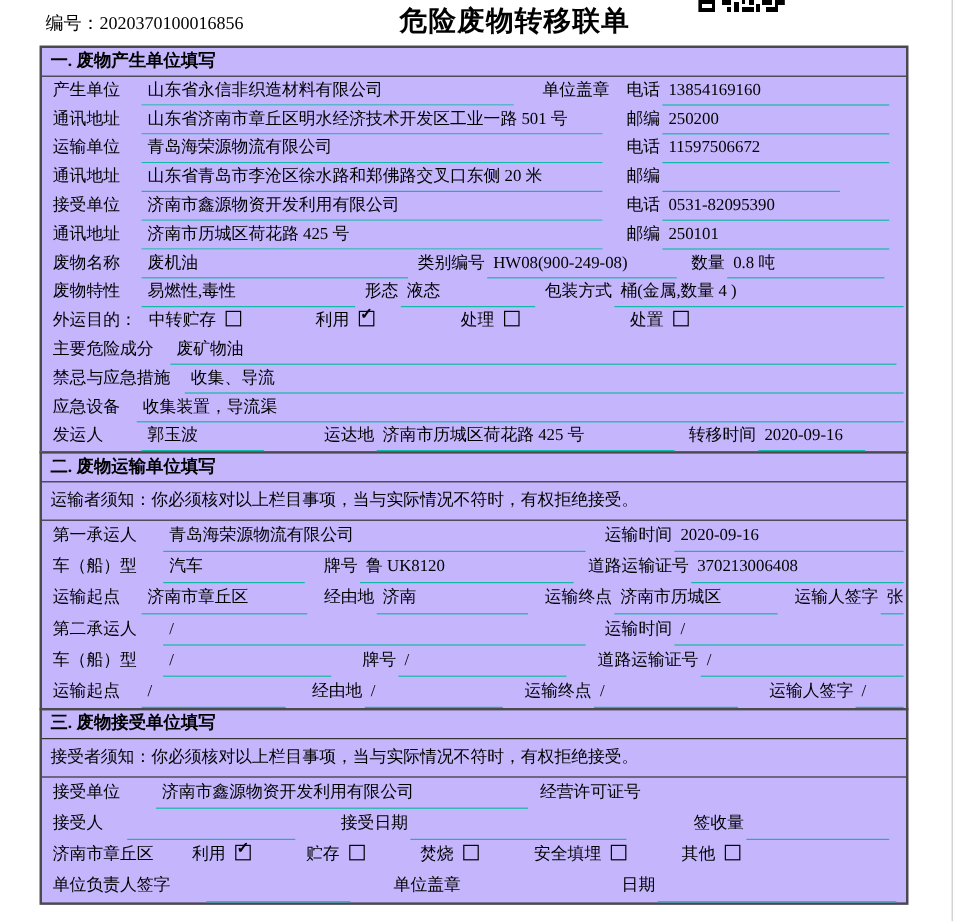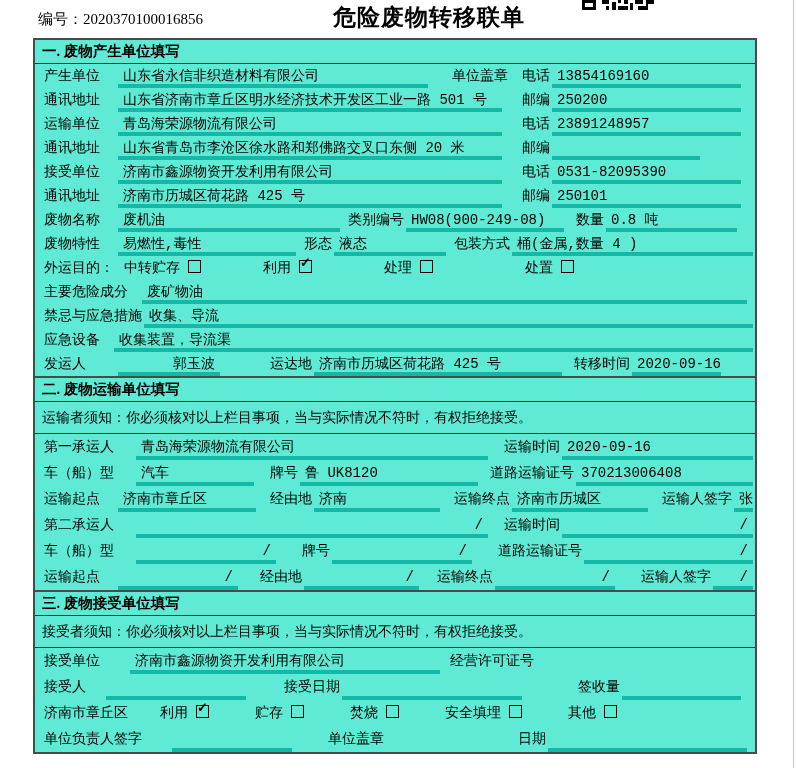--- a/index.html
+++ b/index.html
@@ -5,33 +5,33 @@
   html,body{margin:0;padding:0;background:#fff;}
   .page{position:relative;width:796px;height:768px;background:#fff;overflow:hidden;
         font-family:"Liberation Serif","DejaVu Serif",serif;color:#000;}
   .page-edge{position:absolute;right:2px;top:0;width:1px;height:768px;background:#c9c9c9;}
   
   .form-no{position:absolute;left:38px;top:10px;font-size:15px;white-space:nowrap;}
   .doc-title{position:absolute;left:333px;top:2px;font-size:23px;font-weight:bold;letter-spacing:1px;white-space:nowrap;}
   .qr{position:absolute;left:582px;top:0;}
   
   .form{position:absolute;left:33px;top:38px;width:724px;box-sizing:border-box;}
-  .sec{border:2px solid #4a4a4a;background:#5eead4;}
+  .sec{border:2px solid #4a4a4a;background:#c4b5fd;}
   .sec + .sec{margin-top:-2px;}
   .sec-h{height:23px;line-height:23px;font-weight:bold;font-size:14.5px;padding-left:7px;
          border-bottom:1px solid #333;white-space:nowrap;}
   .row{display:flex;height:24px;line-height:24px;font-size:14px;padding-left:7px;white-space:nowrap;align-items:stretch;}
   .sec2 .row,.sec3 .row{height:26px;line-height:26px;}
   .notice{height:31px;line-height:31px;font-size:14px;padding-left:7px;border-bottom:1px solid #333;white-space:nowrap;}
   .lbl{padding:0 2px;flex:0 0 auto;}
-  .val{border-bottom:4px solid #14b8a6;padding:0 5px;overflow:hidden;flex:0 0 auto;font-family:Liberation Mono, monospace;}
+  .val{border-bottom:1px solid #14b8a6;padding:0 5px;overflow:hidden;flex:0 0 auto;}
   .fill{flex:1 1 auto;}
   .lg{flex:0 0 478px;display:flex;overflow:hidden;}
   .lg .fillg{flex:1 1 auto;margin-right:18px;}
-  .ctr{text-align:right;}
+  .ctr{text-align:left;}
   .w72{width:72px;font-family:Liberation Mono, monospace;}
   .cb{display:inline-block;width:11px;height:11px;border:1px solid #000;margin-left:8px;
       vertical-align:-1px;position:relative;}
   .cb.checked::after{content:"✓";position:absolute;left:0;top:-6px;font-size:13px;font-weight:bold;line-height:1.2;}
   .opt{flex:0 0 auto;}
   .print-time{position:absolute;left:38px;top:749px;font-size:15px;white-space:nowrap;}
 </style>
 </head>
 <body>
 
@@ -81,21 +81,21 @@
         <span class="lbl">邮编</span>
         <span class="val fill" style="margin-right:14px">250200</span>
       </div>
 
       <div class="row">
         <div class="lg">
           <span class="lbl w72">运输单位</span>
           <span class="val fillg">青岛海荣源物流有限公司</span>
         </div>
         <span class="lbl">电话</span>
-        <span class="val fill" style="margin-right:14px">23891248957</span>
+        <span class="val fill" style="margin-right:14px">11597506672</span>
       </div>
 
       <div class="row">
         <div class="lg">
           <span class="lbl w72">通讯地址</span>
           <span class="val fillg">山东省青岛市李沧区徐水路和郑佛路交叉口东侧 20 米</span>
         </div>
         <span class="lbl">邮编</span>
         <span class="val fill" style="margin-right:55px"></span>
       </div>
@@ -144,21 +144,21 @@
         <span class="opt" style="margin-left:92px"><span>处置</span><span class="cb"></span></span>
       </div>
 
       <div class="row">
         <span class="lbl">主要危险成分</span>
         <span class="val fill" style="margin-left:12px;margin-right:8px">废矿物油</span>
       </div>
 
       <div class="row">
         <span class="lbl">禁忌与应急措施</span>
-        <span class="val fill" style="margin-right:2px">收集、导流</span>
+        <span class="val fill" style="margin-left:10px;margin-right:2px">收集、导流</span>
       </div>
 
       <div class="row">
         <span class="lbl">应急设备</span>
         <span class="val fill" style="margin-left:12px;margin-right:2px">收集装置，导流渠</span>
       </div>
 
       <div class="row">
         <span class="lbl w72">发运人</span>
         <span class="val ctr" style="width:92px">郭玉波</span>

